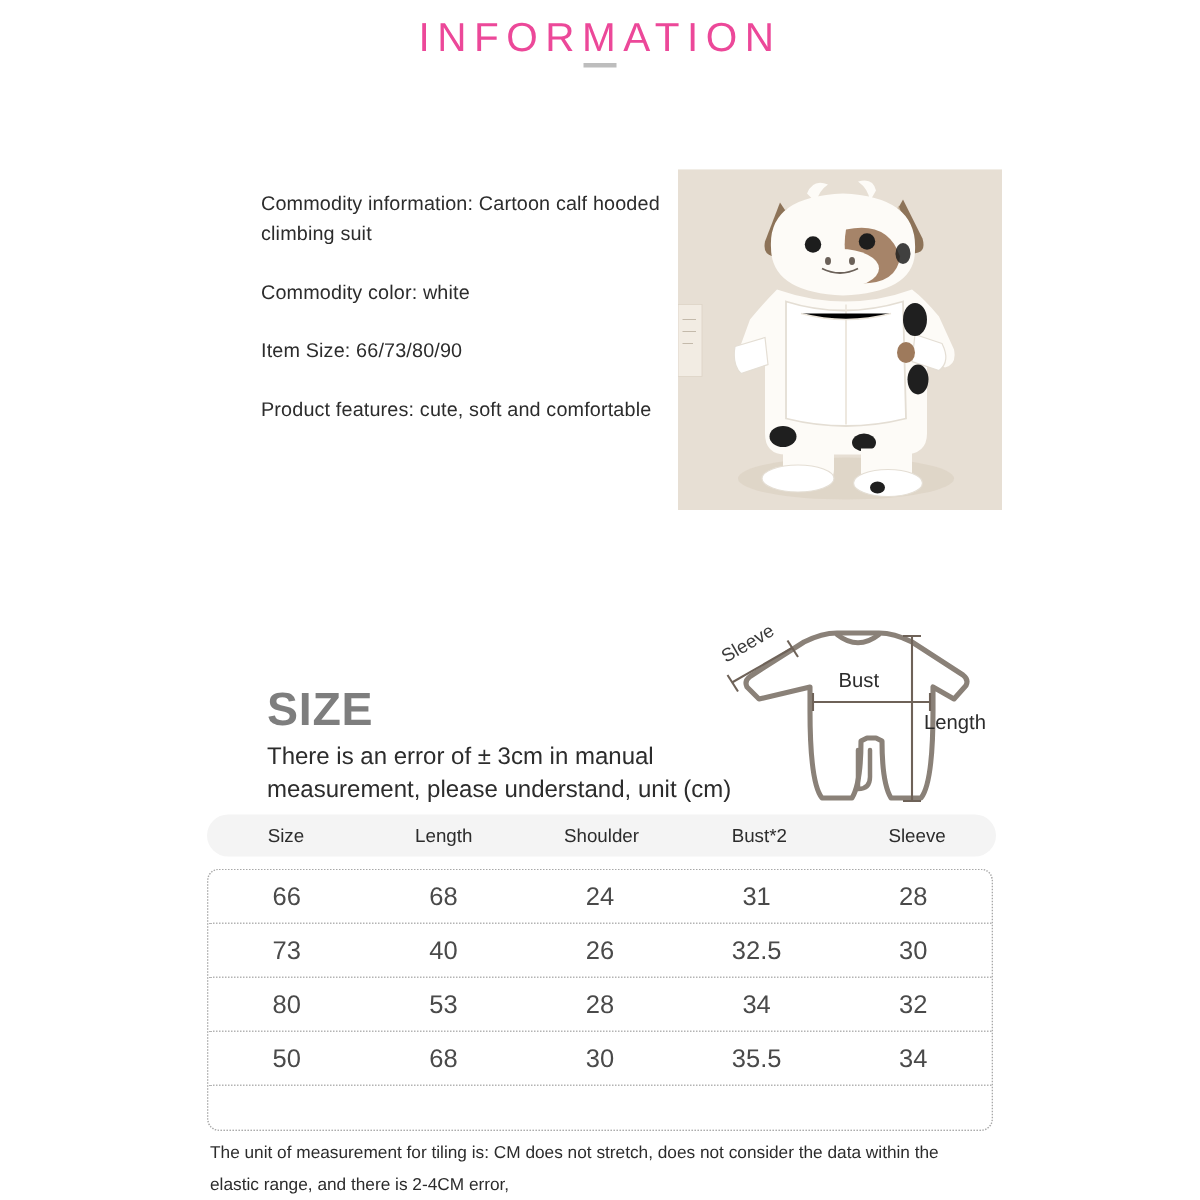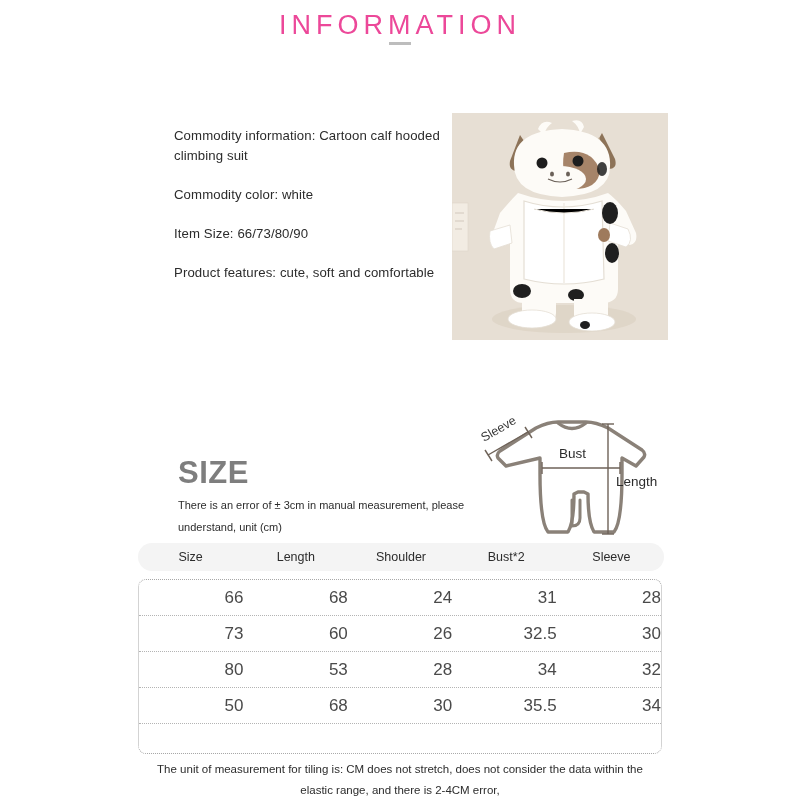--- a/index.html
+++ b/index.html
@@ -74,21 +74,21 @@
     font-size: 31px;
     font-weight: 700;
     color: #7e7e7e;
     letter-spacing: 0.5px;
   }
   .size-note {
     position: absolute;
     left: 178px;
     top: 494px;
     width: 330px;
-    font-size: 11px;
+    font-size: 16px;
     line-height: 22px;
     color: #2c2c2c;
   }
 
   
   .garment-diagram {
     position: absolute;
     left: 476px;
     top: 414px;
     width: 190px;
@@ -126,33 +126,32 @@
   }
   .table-row {
     display: flex;
     align-items: center;
     height: 35px;
     border-bottom: 1px dotted #b4b4b4;
   }
   .table-row:last-child { border-bottom: none; }
   .table-row .cell {
     flex: 1;
-    text-align: right;
+    text-align: center;
     font-size: 17px;
     color: #4a4a4a;
   }
   .table-row.empty-row { border-bottom: none; }
 
   
   .footer-note {
     position: absolute;
     left: 140px;
     top: 759px;
     width: 520px;
-    text-align: center;
     font-size: 11.5px;
     line-height: 21px;
     color: #2c2c2c;
   }
 </style>
 </head>
 <body>
 
 <div class="page-title">INFORMATION</div>
 <div class="title-dash"></div>
@@ -269,21 +268,21 @@
 <div class="table-box">
   <div class="table-row">
     <div class="cell">66</div>
     <div class="cell">68</div>
     <div class="cell">24</div>
     <div class="cell">31</div>
     <div class="cell">28</div>
   </div>
   <div class="table-row">
     <div class="cell">73</div>
-    <div class="cell">60</div>
+    <div class="cell">40</div>
     <div class="cell">26</div>
     <div class="cell">32.5</div>
     <div class="cell">30</div>
   </div>
   <div class="table-row">
     <div class="cell">80</div>
     <div class="cell">53</div>
     <div class="cell">28</div>
     <div class="cell">34</div>
     <div class="cell">32</div>

